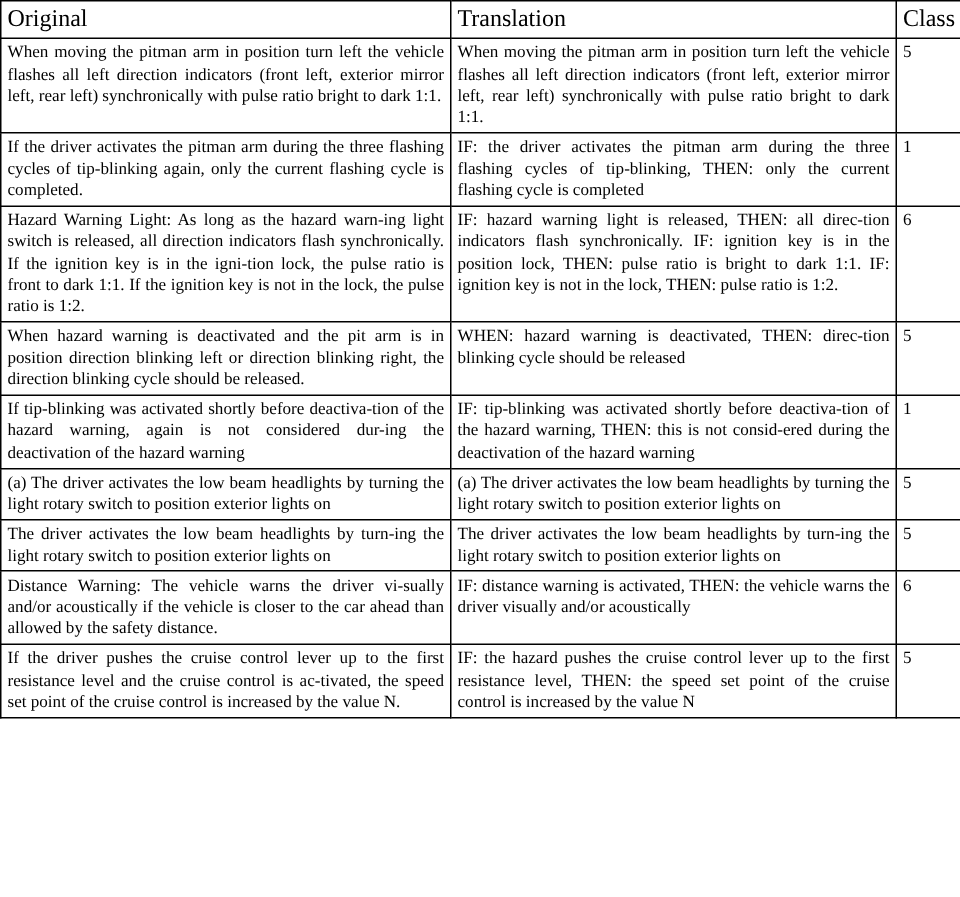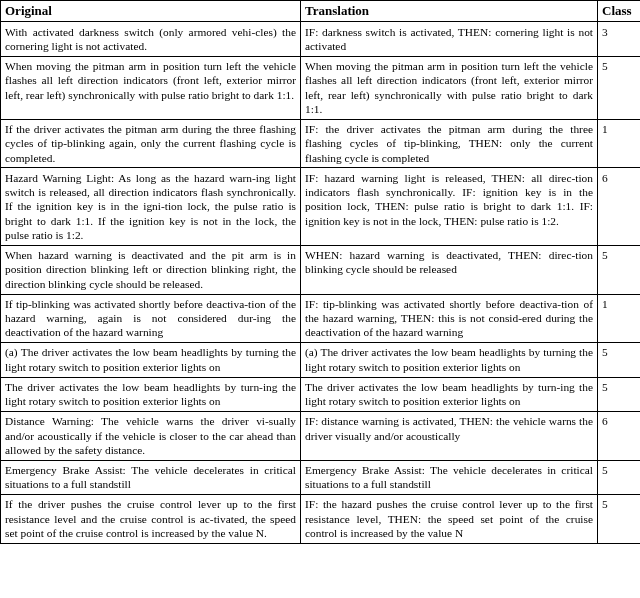--- a/index.html
+++ b/index.html
@@ -36,27 +36,27 @@
   table.rules-table td {
     border-left: 1.1px solid #000;
     border-right: 1.1px solid #000;
     border-top: 0.9px solid #000;
     border-bottom: 0.9px solid #000;
     vertical-align: top;
     padding: 2.2px 4px 2.6px 4px;
     box-sizing: border-box;
   }
   table.rules-table thead th {
-    font-weight: bold;
+    font-weight: normal;
     text-align: left;
     border-top: 1.6px solid #000;
     border-bottom: 1.6px solid #000;
     padding-top: 1.5px;
     padding-bottom: 2.5px;
-    font-size: 13px;
+    font-size: 16px;
   }
   td.cell-text {
     text-align: justify;
     text-justify: inter-word;
     hyphens: manual;
   }
   td.cell-class {
     text-align: left;
     padding-left: 5px;
   }
@@ -77,36 +77,31 @@
     </colgroup>
     <thead>
       <tr>
         <th>Original</th>
         <th>Translation</th>
         <th>Class</th>
       </tr>
     </thead>
     <tbody>
       <tr>
-        <td class="cell-text">With activated darkness switch (only armored vehi-cles) the cornering light is not activated.</td>
-        <td class="cell-text">IF: darkness switch is activated, THEN: cornering light is not activated</td>
-        <td class="cell-class">3</td>
-      </tr>
-      <tr>
         <td class="cell-text">When moving the pitman arm in position turn left the vehicle flashes all left direction indicators (front left, exterior mirror left, rear left) synchronically with pulse ratio bright to dark 1:1.</td>
         <td class="cell-text">When moving the pitman arm in position turn left the vehicle flashes all left direction indicators (front left, exterior mirror left, rear left) synchronically with pulse ratio bright to dark 1:1.</td>
         <td class="cell-class">5</td>
       </tr>
       <tr class="thick-top">
         <td class="cell-text">If the driver activates the pitman arm during the three flashing cycles of tip-blinking again, only the current flashing cycle is completed.</td>
         <td class="cell-text">IF: the driver activates the pitman arm during the three flashing cycles of tip-blinking, THEN: only the current flashing cycle is completed</td>
         <td class="cell-class">1</td>
       </tr>
       <tr class="thick-top">
-        <td class="cell-text">Hazard Warning Light: As long as the hazard warn-ing light switch is released, all direction indicators flash synchronically. If the ignition key is in the igni-tion lock, the pulse ratio is bright to dark 1:1. If the ignition key is not in the lock, the pulse ratio is 1:2.</td>
+        <td class="cell-text">Hazard Warning Light: As long as the hazard warn-ing light switch is released, all direction indicators flash synchronically. If the ignition key is in the igni-tion lock, the pulse ratio is front to dark 1:1. If the ignition key is not in the lock, the pulse ratio is 1:2.</td>
         <td class="cell-text">IF: hazard warning light is released, THEN: all direc-tion indicators flash synchronically. IF: ignition key is in the position lock, THEN: pulse ratio is bright to dark 1:1. IF: ignition key is not in the lock, THEN: pulse ratio is 1:2.</td>
         <td class="cell-class">6</td>
       </tr>
       <tr class="thick-top">
         <td class="cell-text">When hazard warning is deactivated and the pit arm is in position direction blinking left or direction blinking right, the direction blinking cycle should be released.</td>
         <td class="cell-text">WHEN: hazard warning is deactivated, THEN: direc-tion blinking cycle should be released</td>
         <td class="cell-class">5</td>
       </tr>
       <tr class="thick-top">
         <td class="cell-text">If tip-blinking was activated shortly before deactiva-tion of the hazard warning, again is not considered dur-ing the deactivation of the hazard warning</td>
@@ -122,24 +117,19 @@
         <td class="cell-text">The driver activates the low beam headlights by turn-ing the light rotary switch to position exterior lights on</td>
         <td class="cell-text">The driver activates the low beam headlights by turn-ing the light rotary switch to position exterior lights on</td>
         <td class="cell-class">5</td>
       </tr>
       <tr class="thick-top">
         <td class="cell-text">Distance Warning: The vehicle warns the driver vi-sually and/or acoustically if the vehicle is closer to the car ahead than allowed by the safety distance.</td>
         <td class="cell-text">IF: distance warning is activated, THEN: the vehicle warns the driver visually and/or acoustically</td>
         <td class="cell-class">6</td>
       </tr>
       <tr class="thick-top">
-        <td class="cell-text">Emergency Brake Assist: The vehicle decelerates in critical situations to a full standstill</td>
-        <td class="cell-text">Emergency Brake Assist: The vehicle decelerates in critical situations to a full standstill</td>
-        <td class="cell-class">5</td>
-      </tr>
-      <tr class="thick-top">
         <td class="cell-text">If the driver pushes the cruise control lever up to the first resistance level and the cruise control is ac-tivated, the speed set point of the cruise control is increased by the value N.</td>
         <td class="cell-text">IF: the hazard pushes the cruise control lever up to the first resistance level, THEN: the speed set point of the cruise control is increased by the value N</td>
         <td class="cell-class">5</td>
       </tr>
     </tbody>
   </table>
 </div>
 
 </body></html>

